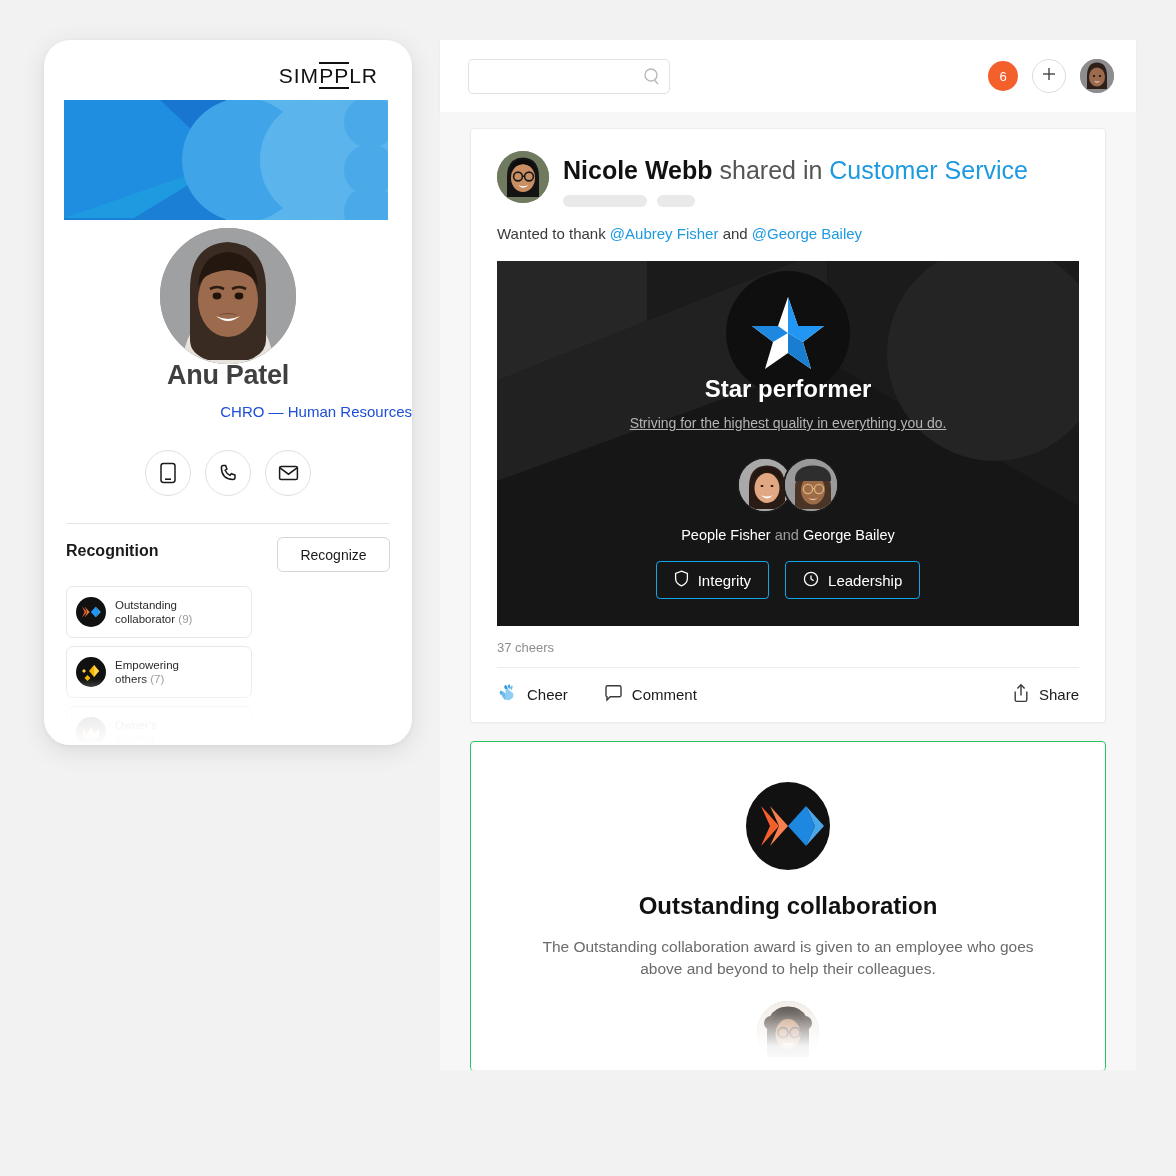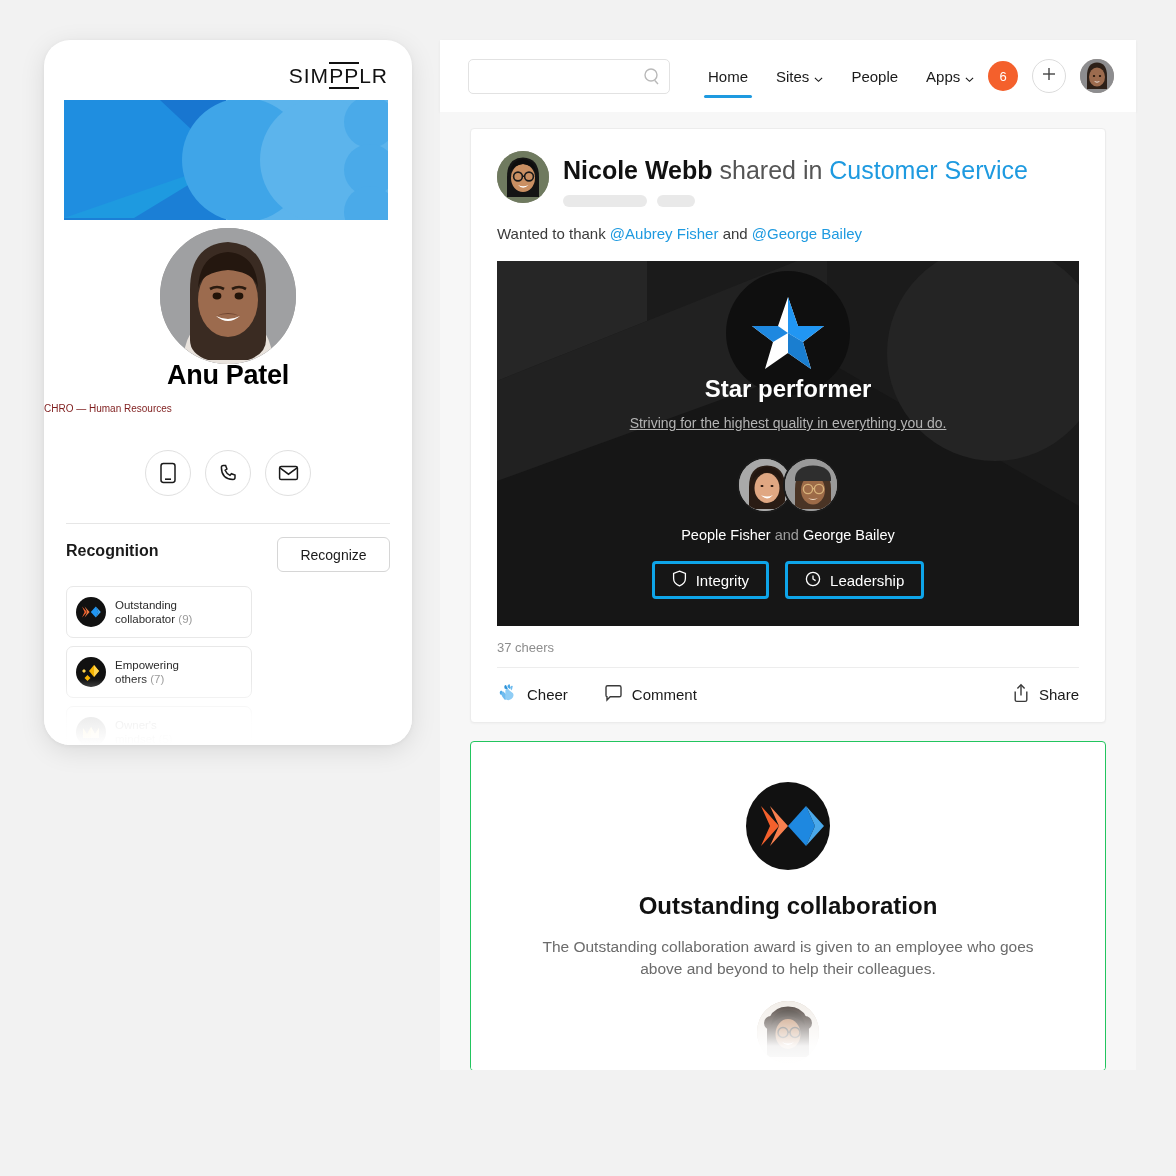--- a/index.html
+++ b/index.html
@@ -14,21 +14,21 @@
   
   .phone-card {
     position: absolute; left: 44px; top: 40px;
     width: 368px; height: 705px;
     background: #ffffff;
     border-radius: 26px;
     box-shadow: 0 6px 26px rgba(0,0,0,0.10), 0 1px 4px rgba(0,0,0,0.05);
     overflow: hidden;
   }
   .phone-logo {
-    position: absolute; right: 24px; top: 22px;
+    position: absolute; right: 34px; top: 22px;
     font-size: 21px; font-weight: 400; letter-spacing: 1.0px;
     color: #111; display: flex; align-items: baseline;
   }
   .logo-pp {
     border-top: 2px solid #111; border-bottom: 2px solid #111;
     padding: 1px 0; line-height: 1;
   }
   .banner {
     position: absolute; left: 20px; top: 60px;
     width: 324px; height: 120px; overflow: hidden;
@@ -36,25 +36,25 @@
   .avatar-big {
     position: absolute; left: 50%; top: 184px;
     transform: translateX(-50%);
     width: 144px; height: 144px; border-radius: 50%;
     overflow: hidden; background: #9b9b9b;
     border: 4px solid #fff;
   }
   .person-name {
     position: absolute; top: 320px; left: 0; width: 100%;
     text-align: center; font-size: 27px; font-weight: 700;
-    color: #000000; letter-spacing: -0.3px;
+    color: #404040; letter-spacing: -0.3px;
   }
   .person-title {
     position: absolute; top: 363px; left: 0; width: 100%;
-    text-align: left; font-size: 10px; color: #7f1d1d;
+    text-align: right; font-size: 15px; color: #1d4ed8;
   }
   .contact-row {
     position: absolute; top: 410px; left: 0; width: 100%;
     display: flex; justify-content: center; gap: 14px;
   }
   .contact-btn {
     width: 46px; height: 46px; border-radius: 50%;
     border: 1px solid #e0e0e0; background: #fff;
     display: flex; align-items: center; justify-content: center;
   }
@@ -169,21 +169,21 @@
   .hero-logo { margin-top: 30px; width: 78px; height: 78px; }
   .hero-title { margin-top: 6px; font-size: 24px; font-weight: 700; color: #fff; }
   .hero-sub { margin-top: 12px; font-size: 14px; color: #b4b4b4; text-decoration: underline; }
   .hero-avatars { margin-top: 26px; display: flex; }
   .hero-av { width: 56px; height: 56px; border-radius: 50%; overflow: hidden; border: 2px solid #1b1b1b; background: #a9a9a9; }
   .hero-av:nth-child(2) { margin-left: -10px; }
   .hero-names { margin-top: 14px; font-size: 14.5px; color: #fff; }
   .hero-names .and { color: #9d9d9d; }
   .hero-chips { margin-top: 18px; display: flex; gap: 16px; }
   .chip {
-    height: 38px; padding: 0 17px; border: 3px solid #0ea5e9; border-radius: 4px;
+    height: 38px; padding: 0 17px; border: 1px solid #0ea5e9; border-radius: 4px;
     display: flex; align-items: center; gap: 9px;
     font-size: 15px; color: #fff; background: transparent; cursor: pointer;
     font-family: inherit;
   }
   .cheer-count { font-size: 13px; color: #8d8d8d; padding: 14px 0 12px 0; }
   .act-bar {
     display: flex; align-items: center; border-top: 1px solid #ededed;
     padding: 14px 0 16px 0;
   }
   .act { display: flex; align-items: center; gap: 9px; font-size: 15px; color: #1a1a1a; cursor: pointer; margin-right: 36px; }
@@ -350,44 +350,20 @@
       <div class="search-wrap">
         <input class="search-input" type="text" value="" placeholder="" style="">
         <span class="search-ico">
           <svg width="18" height="18" viewBox="0 0 18 18" fill="none" stroke="#b9b9b9" stroke-width="1.4">
             <circle cx="8" cy="8" r="6"></circle>
             <line x1="11.6" y1="13.2" x2="15" y2="17"></line>
           </svg>
         </span>
       </div>
 
-      <div class="nav-links">
-        <div class="nav-link active">
-          <span>Home</span>
-        </div>
-        <div class="nav-link">
-          <span>Sites</span>
-          <span class="chev">
-            <svg width="9" height="9" viewBox="0 0 10 10" fill="none" stroke="#1a1a1a" stroke-width="1.3">
-                <path d="M1 3.2 L5 7 L9 3.2"></path>
-              </svg>
-          </span>
-        </div>
-        <div class="nav-link">
-          <span>People</span>
-        </div>
-        <div class="nav-link">
-          <span>Apps</span>
-          <span class="chev">
-            <svg width="9" height="9" viewBox="0 0 10 10" fill="none" stroke="#1a1a1a" stroke-width="1.3">
-                <path d="M1 3.2 L5 7 L9 3.2"></path>
-              </svg>
-          </span>
-        </div>
-      </div>
 
       <div class="nav-right">
         <div class="count-badge">6</div>
         <div class="plus-btn">
           <span>
             <svg width="16" height="16" viewBox="0 0 16 16" stroke="#444" stroke-width="1.4">
               <line x1="8" y1="2" x2="8" y2="14"></line>
                 <line x1="2" y1="8" x2="14" y2="8"></line>
             </svg>
           </span>

